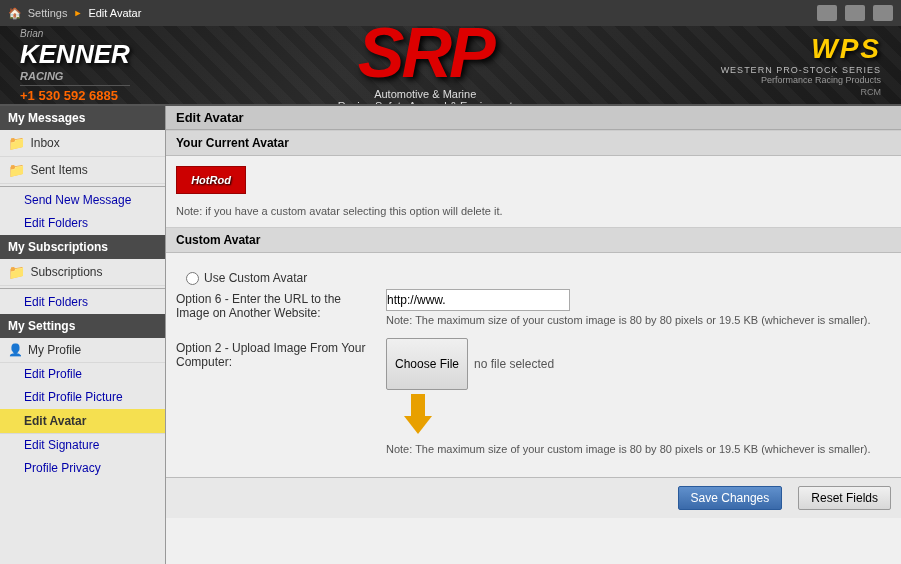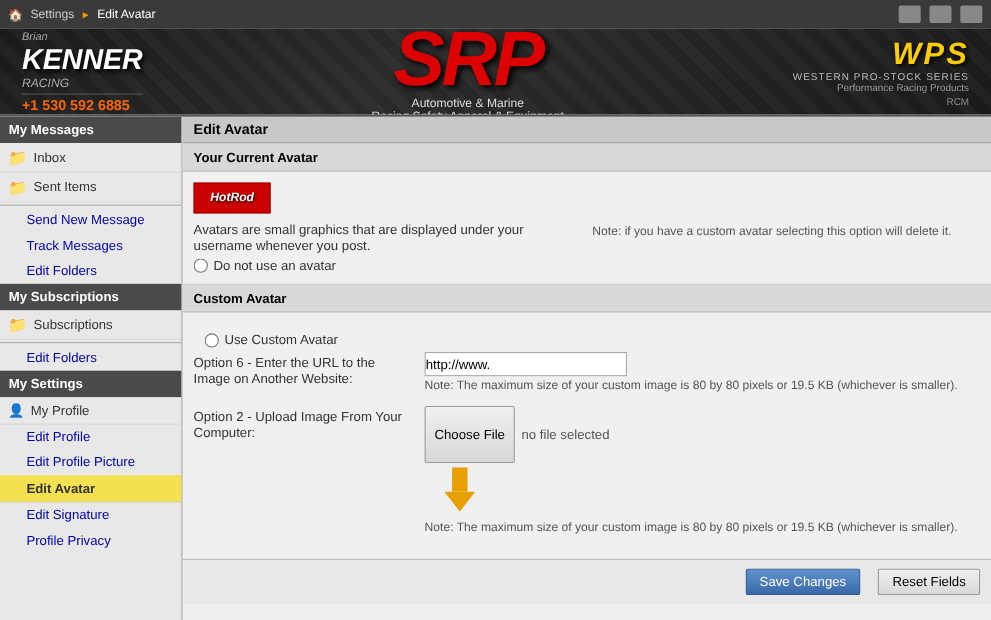--- a/index.html
+++ b/index.html
@@ -219,21 +219,21 @@
 
 <div class="banner">
 
   <div style="position:absolute; left:0; top:0; bottom:0; width:100%; background: repeating-linear-gradient(45deg, rgba(255,255,255,0.03) 0px, rgba(255,255,255,0.03) 10px, transparent 10px, transparent 20px); pointer-events:none;"></div>
 
   <div style="z-index:1;">
     <div style="color:#aaa; font-style:italic; font-size:10px;">Brian</div>
     <div>
       <span style="font-size:26px; font-weight:900; color:white; font-style:italic; text-shadow:2px 2px 4px #000;">KENNER</span>
     </div>
-    <div style="color:#aaa; font-style:italic; font-size:11px;">RACING</div>
+    <div style="color:#aaa; font-style:italic; font-size:11px;font-weight:bold;">RACING</div>
     <div style="color:#ff6600; font-weight:bold; font-size:13px; border-top:1px solid #555; margin-top:3px; padding-top:2px;">+1 530 592 6885</div>
   </div>
 
   <div style="text-align:center; z-index:1;">
     <div style="font-size:70px; font-weight:900; color:#dd0000; font-style:italic; letter-spacing:-3px; text-shadow:3px 3px 6px #000; line-height:1;">SRP</div>
     <div style="color:#ddd; font-size:11px;">Automotive &amp; Marine</div>
     <div style="color:#ddd; font-size:11px;">Racing Safety Apparel &amp; Equipment</div>
   </div>
 
   <div style="text-align:right; z-index:1;">
@@ -252,21 +252,20 @@
     <div class="sidebar-item icon-item">
       <span class="folder-icon">📁</span>
       <span>Inbox</span>
     </div>
     <div class="sidebar-item icon-item">
       <span class="folder-icon">📁</span>
       <span>Sent Items</span>
     </div>
     <div class="sidebar-divider"></div>
     <div class="sidebar-link">Send New Message</div>
-    <div class="sidebar-link">Track Messages</div>
     <div class="sidebar-link">Edit Folders</div>
 
     <div class="sidebar-section-header">My Subscriptions</div>
     <div class="sidebar-item icon-item">
       <span class="folder-icon">📁</span>
       <span>Subscriptions</span>
     </div>
     <div class="sidebar-divider"></div>
     <div class="sidebar-link">Edit Folders</div>
 
@@ -286,27 +285,20 @@
 
     <div class="content-header">Edit Avatar</div>
 
     <div class="section-title">Your Current Avatar</div>
 
     <div class="current-avatar-section">
       <div class="avatar-img-placeholder">
         <span style="font-style:italic; text-shadow:1px 1px 2px #000;">HotRod</span>
       </div>
       <div class="two-col-row">
-        <div class="col-left">
-          <div class="avatar-desc">Avatars are small graphics that are displayed under your username whenever you post.</div>
-          <div class="radio-row">
-            <input type="radio" name="avatar-choice" style="">
-            <span>Do not use an avatar</span>
-          </div>
-        </div>
         <div class="col-right">
           <span>Note: if you have a custom avatar selecting this option will delete it.</span>
         </div>
       </div>
     </div>
 
     <div class="section-title">Custom Avatar</div>
 
     <div class="custom-avatar-section">
       <div class="radio-use-custom">

